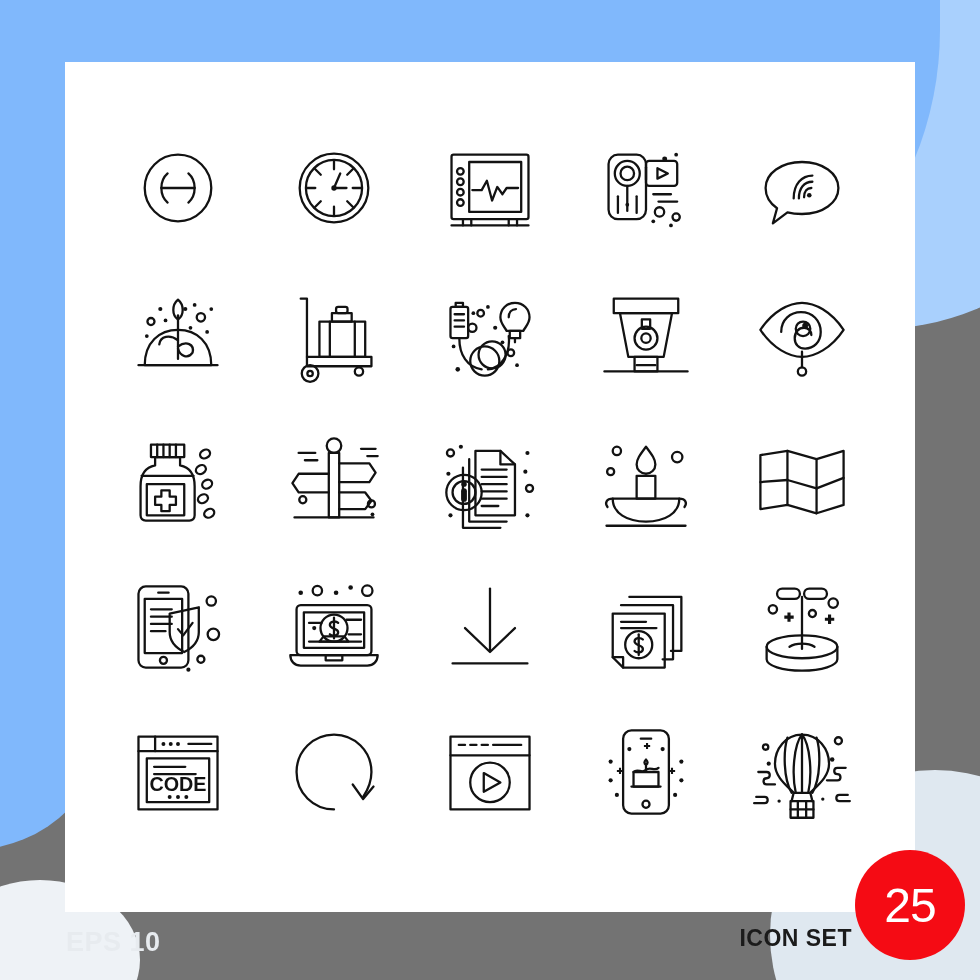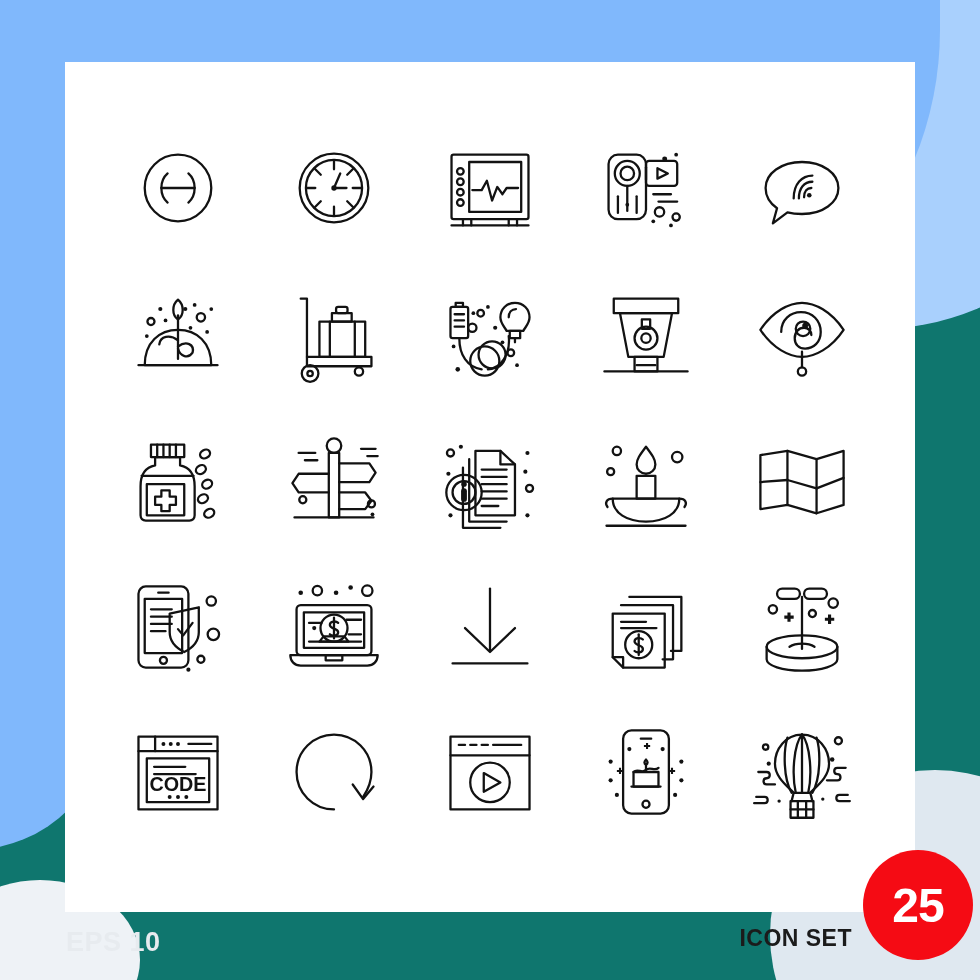--- a/index.html
+++ b/index.html
@@ -4,21 +4,21 @@
 <style>
   * { box-sizing: border-box; margin: 0; padding: 0; }
   html, body {
     width: 980px; height: 980px;
     font-family: "Liberation Sans", sans-serif;
     overflow: hidden;
   }
   #stage {
     position: relative;
     width: 980px; height: 980px;
-    background: #0f766e;
+    background: #737373;
     overflow: hidden;
   }
   
   .blob { position: absolute; }
   #blob-light-tr {
     top: -230px; right: -170px;
     width: 560px; height: 560px;
     background: #a9d0fd;
     border-radius: 50% 50% 50% 50% / 50% 50% 50% 50%;
   }
@@ -100,30 +100,30 @@
   #footer-label {
     position: absolute;
     right: 128px; bottom: 28px;
     font-size: 23px;
     font-weight: bold;
     letter-spacing: 0.5px;
     color: #1b1b1b;
   }
   #count-badge {
     position: absolute;
-    right: 7px; bottom: 20px;
+    right: 15px; bottom: 20px;
     width: 110px; height: 110px;
     border-radius: 50%;
     background: #f50b14;
     display: flex;
     align-items: center;
     justify-content: center;
     color: #ffffff;
     font-size: 48px;
-    font-weight: bold;
+    font-weight: normal;
     letter-spacing: -1px;
   }
 </style>
 </head>
 <body>
 
 <div id="stage">
 
   <div class="blob" id="blob-light-tr"></div>
   <div class="blob" id="blob-dark-top"></div>

